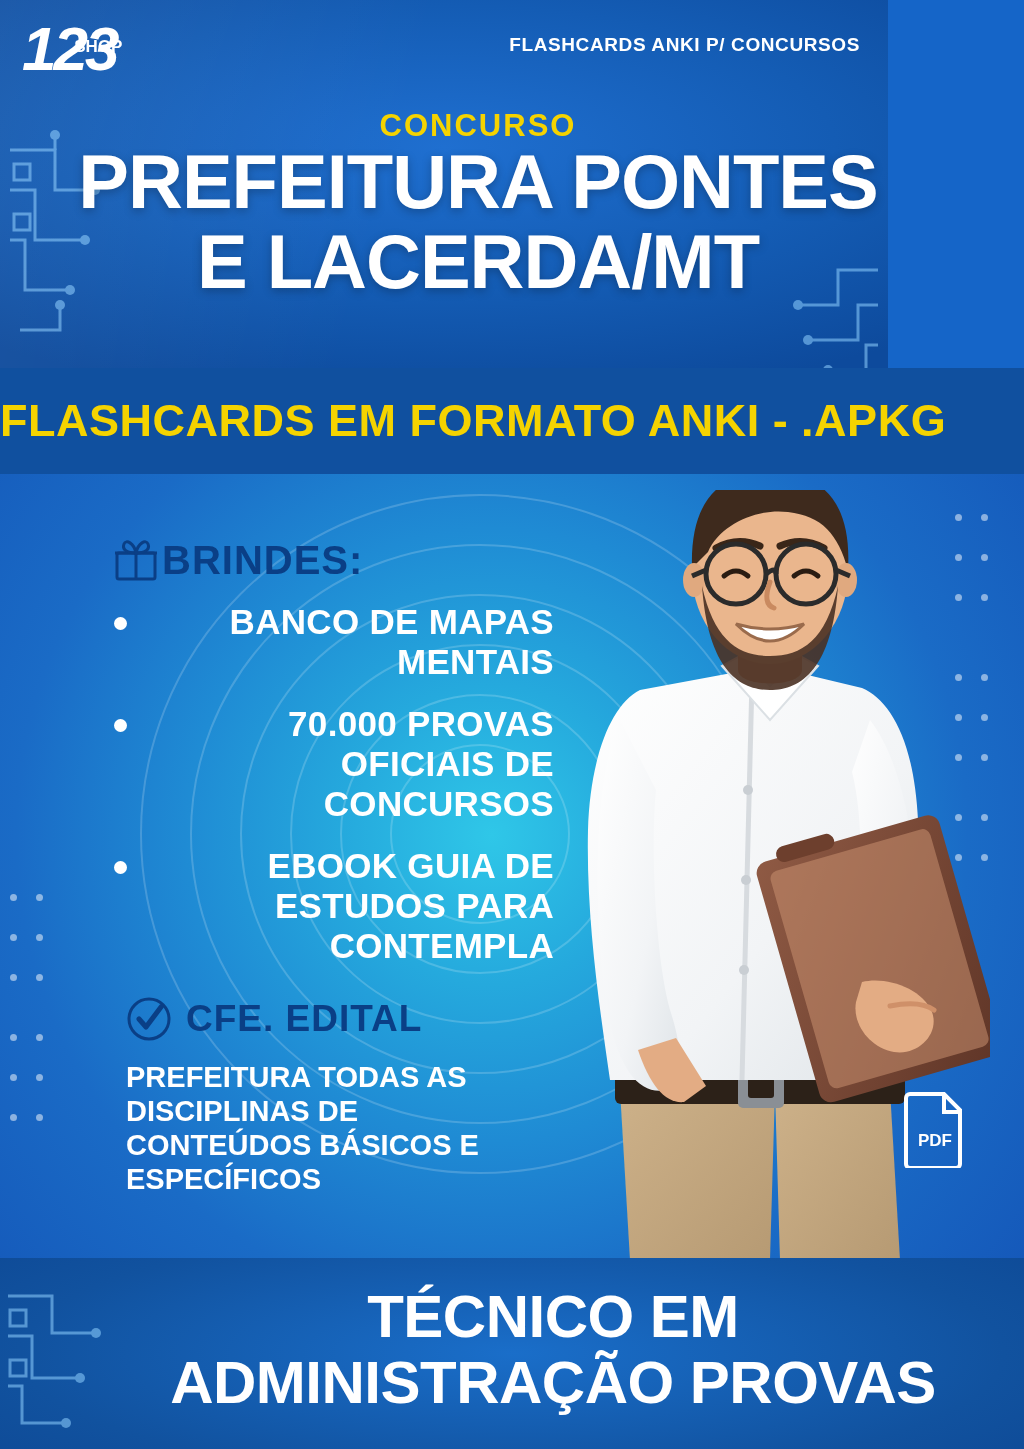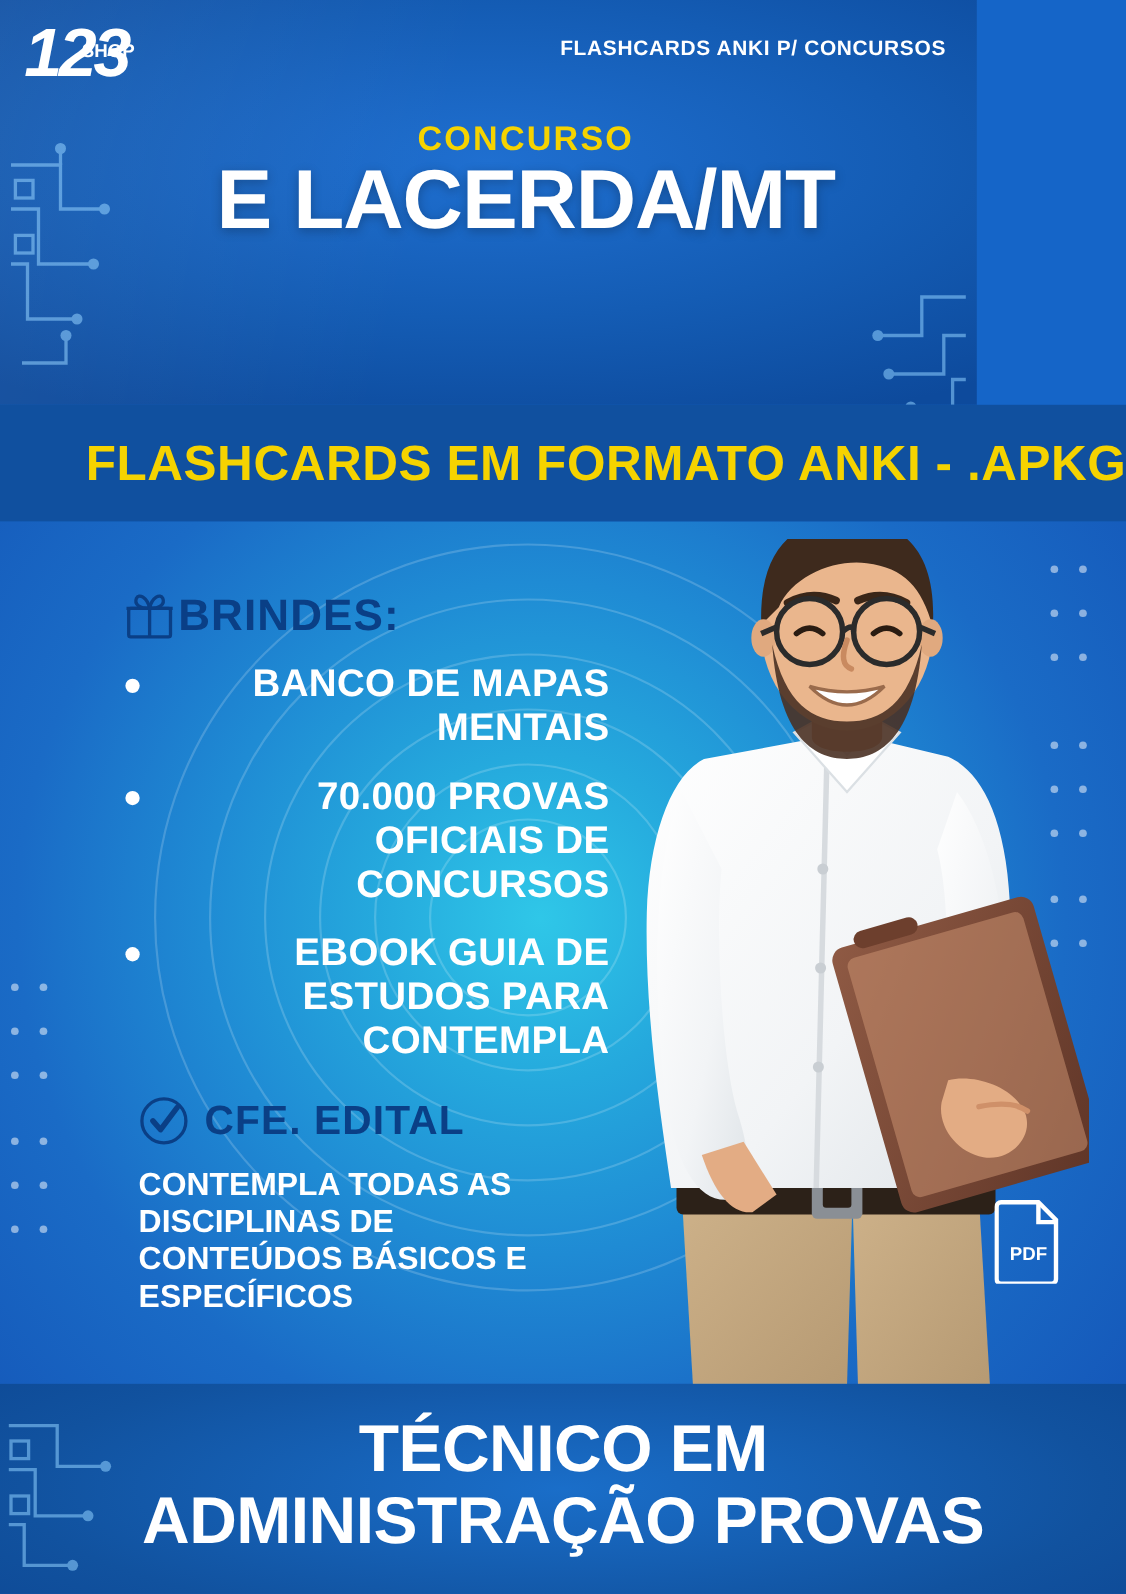--- a/index.html
+++ b/index.html
@@ -99,21 +99,21 @@
   
   .format-bar {
     position: absolute;
     left: 0;
     top: 368px;
     width: 1024px;
     height: 106px;
     background: #10509f;
     display: flex;
     align-items: center;
-    justify-content: flex-end;
+    justify-content: flex-start;
     z-index: 6;
   }
   .format-bar span {
     color: #f5d300;
     font-size: 45px;
     font-weight: 700;
     letter-spacing: 0.5px;
     text-align: center;
   }
 
@@ -249,20 +249,21 @@
 
   
   .footer {
     position: absolute;
     left: 0;
     top: 1258px;
     width: 1024px;
     height: 191px;
     background: radial-gradient(ellipse 80% 110% at 50% 50%, #1a6ec9 0%, #11529f 60%, #0c4490 100%);
     overflow: hidden;
+    padding-left: 41px;
   }
   .footer-title {
     position: absolute;
     width: 100%;
     top: 26px;
     text-align: center;
     color: #ffffff;
     font-size: 60px;
     line-height: 66px;
     font-weight: 700;
@@ -321,20 +322,21 @@
     <div class="logo">
       <span>123</span>
       <span class="shop">SHOP</span>
     </div>
 
     <div class="top-right-label">FLASHCARDS ANKI P/ CONCURSOS</div>
 
     <div class="concurso-kicker">CONCURSO</div>
 
     <div class="concurso-title">
+      <div>PREFEITURA PONTES</div>
       <div>E LACERDA/MT</div>
     </div>
   </div>
 
   <div class="format-bar">
     <span>FLASHCARDS EM FORMATO ANKI - .APKG</span>
   </div>
 
   <div class="body-area">
 
@@ -478,21 +480,21 @@
       <li>EBOOK GUIA DE ESTUDOS PARA CONTEMPLA</li>
     </ul>
 
     <div class="cfe-head">
       <svg width="46" height="46" viewBox="0 0 46 46">
         <circle cx="23" cy="23" r="20" fill="none" stroke="#0a3f86" stroke-width="3"></circle>
         <path d="M13 23 L20 31 L35 11" fill="none" stroke="#0a3f86" stroke-width="5" stroke-linecap="round" stroke-linejoin="round"></path>
       </svg>
       <span class="txt">CFE. EDITAL</span>
     </div>
-    <div class="cfe-body">CONTEMPLA TODAS AS DISCIPLINAS DE CONTEÚDOS BÁSICOS E ESPECÍFICOS</div>
+    <div class="cfe-body">PREFEITURA TODAS AS DISCIPLINAS DE CONTEÚDOS BÁSICOS E ESPECÍFICOS</div>
 
     <div class="pdf-badge">
       <svg width="62" height="78" viewBox="0 0 62 78">
         <path d="M6 4 h34 l16 16 v54 a4 4 0 0 1 -4 4 H6 a4 4 0 0 1 -4 -4 V8 a4 4 0 0 1 4 -4 z" fill="none" stroke="#ffffff" stroke-width="4"></path>
         <path d="M40 4 v18 h16" fill="none" stroke="#ffffff" stroke-width="4"></path>
         <text x="31" y="56" text-anchor="middle" font-family="Liberation Sans, sans-serif" font-size="17" font-weight="700" fill="#ffffff">PDF</text>
       </svg>
     </div>
   </div>
 

